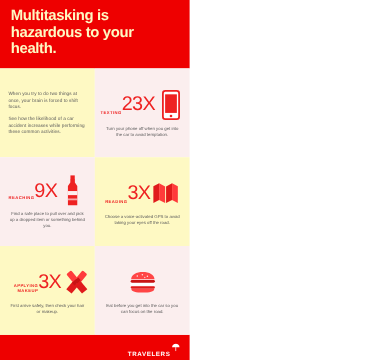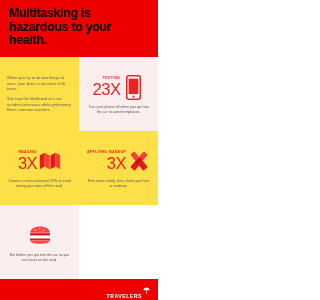--- a/index.html
+++ b/index.html
@@ -24,21 +24,21 @@
 
   
   .header {
     background: #ee0000;
     padding: 7px 9px 9px 9px;
     flex: 0 0 auto;
     height: 41px;
     box-sizing: content-box;
   }
   .header-title {
-    color: #000000;
+    color: #fef9c3;
     font-size: 12.4px;
     line-height: 13.6px;
     font-weight: bold;
     letter-spacing: -0.3px;
     margin: 0;
   }
 
   
   .grid {
     flex: 1 1 auto;
@@ -49,21 +49,21 @@
   .cell {
     position: relative;
     overflow: hidden;
     display: flex;
     flex-direction: column;
     align-items: center;
     justify-content: center;
     padding: 3px 4px;
     box-sizing: border-box;
   }
-  .cell.shade-light { background: #fde047; }
+  .cell.shade-light { background: #fef9c3; }
   .cell.shade-pink  { background: #fbeeee; }
 
   
   .intro {
     align-items: flex-start;
     justify-content: center;
     padding: 4px 6px 4px 7px;
   }
   .intro p {
     margin: 0;
@@ -77,21 +77,20 @@
   
   .stat-top {
     display: flex;
     align-items: center;
     justify-content: center;
     gap: 2px;
     width: 100%;
   }
   .stat-text {
     display: flex;
-    flex-direction: column;
     align-items: flex-end;
     line-height: 1;
     justify-content: center;
   }
   .stat-label {
     color: #ee2222;
     font-size: 3.5px;
     font-weight: bold;
     letter-spacing: 0.35px;
     text-align: right;
@@ -175,20 +174,37 @@
           <svg width="15" height="25" viewBox="0 0 15 25">
             <rect x="0.75" y="0.75" width="13.5" height="23.5" rx="2" ry="2" fill="#ffffff" stroke="#ee2222" stroke-width="1.5"></rect>
             <rect x="2.6" y="3.6" width="9.8" height="15.5" fill="#ee2222"></rect>
             <circle cx="7.5" cy="21.7" r="1.1" fill="#ee2222"></circle>
           </svg>
         </div>
       </div>
       <p class="stat-caption">Turn your phone off when you get into the car to avoid temptation.</p>
     </div>
 
+    <div class="cell shade-pink">
+      <div class="stat-top">
+        <div class="stat-text">
+          <div class="stat-label">REACHING</div>
+          <div class="stat-value">9X</div>
+        </div>
+        <div class="stat-icon">
+          <svg width="11" height="26" viewBox="0 0 11 26">
+            <rect x="3.7" y="0" width="3.6" height="3.2" fill="#ee2222"></rect>
+            <path d="M3.6 3.2 L7.4 3.2 L7.4 6 L9.4 9 L9.4 25 L1.6 25 L1.6 9 L3.6 6 Z" fill="#ee2222"></path>
+            <rect x="1.6" y="13.2" width="7.8" height="3.4" fill="#ffffff" opacity="0.92"></rect>
+            <rect x="1.6" y="19.4" width="7.8" height="1.5" fill="#ffffff" opacity="0.6"></rect>
+          </svg>
+        </div>
+      </div>
+      <p class="stat-caption">Find a safe place to pull over and pick up a dropped item or something behind you.</p>
+    </div>
 
     <div class="cell shade-light">
       <div class="stat-top">
         <div class="stat-text">
           <div class="stat-label">READING</div>
           <div class="stat-value">3X</div>
         </div>
         <div class="stat-icon">
           <svg width="22" height="18" viewBox="0 0 22 18">
             <path d="M0.8 3.2 L5.6 0.8 L5.6 14.6 L0.8 17.2 Z" fill="#e01b1b"></path>

